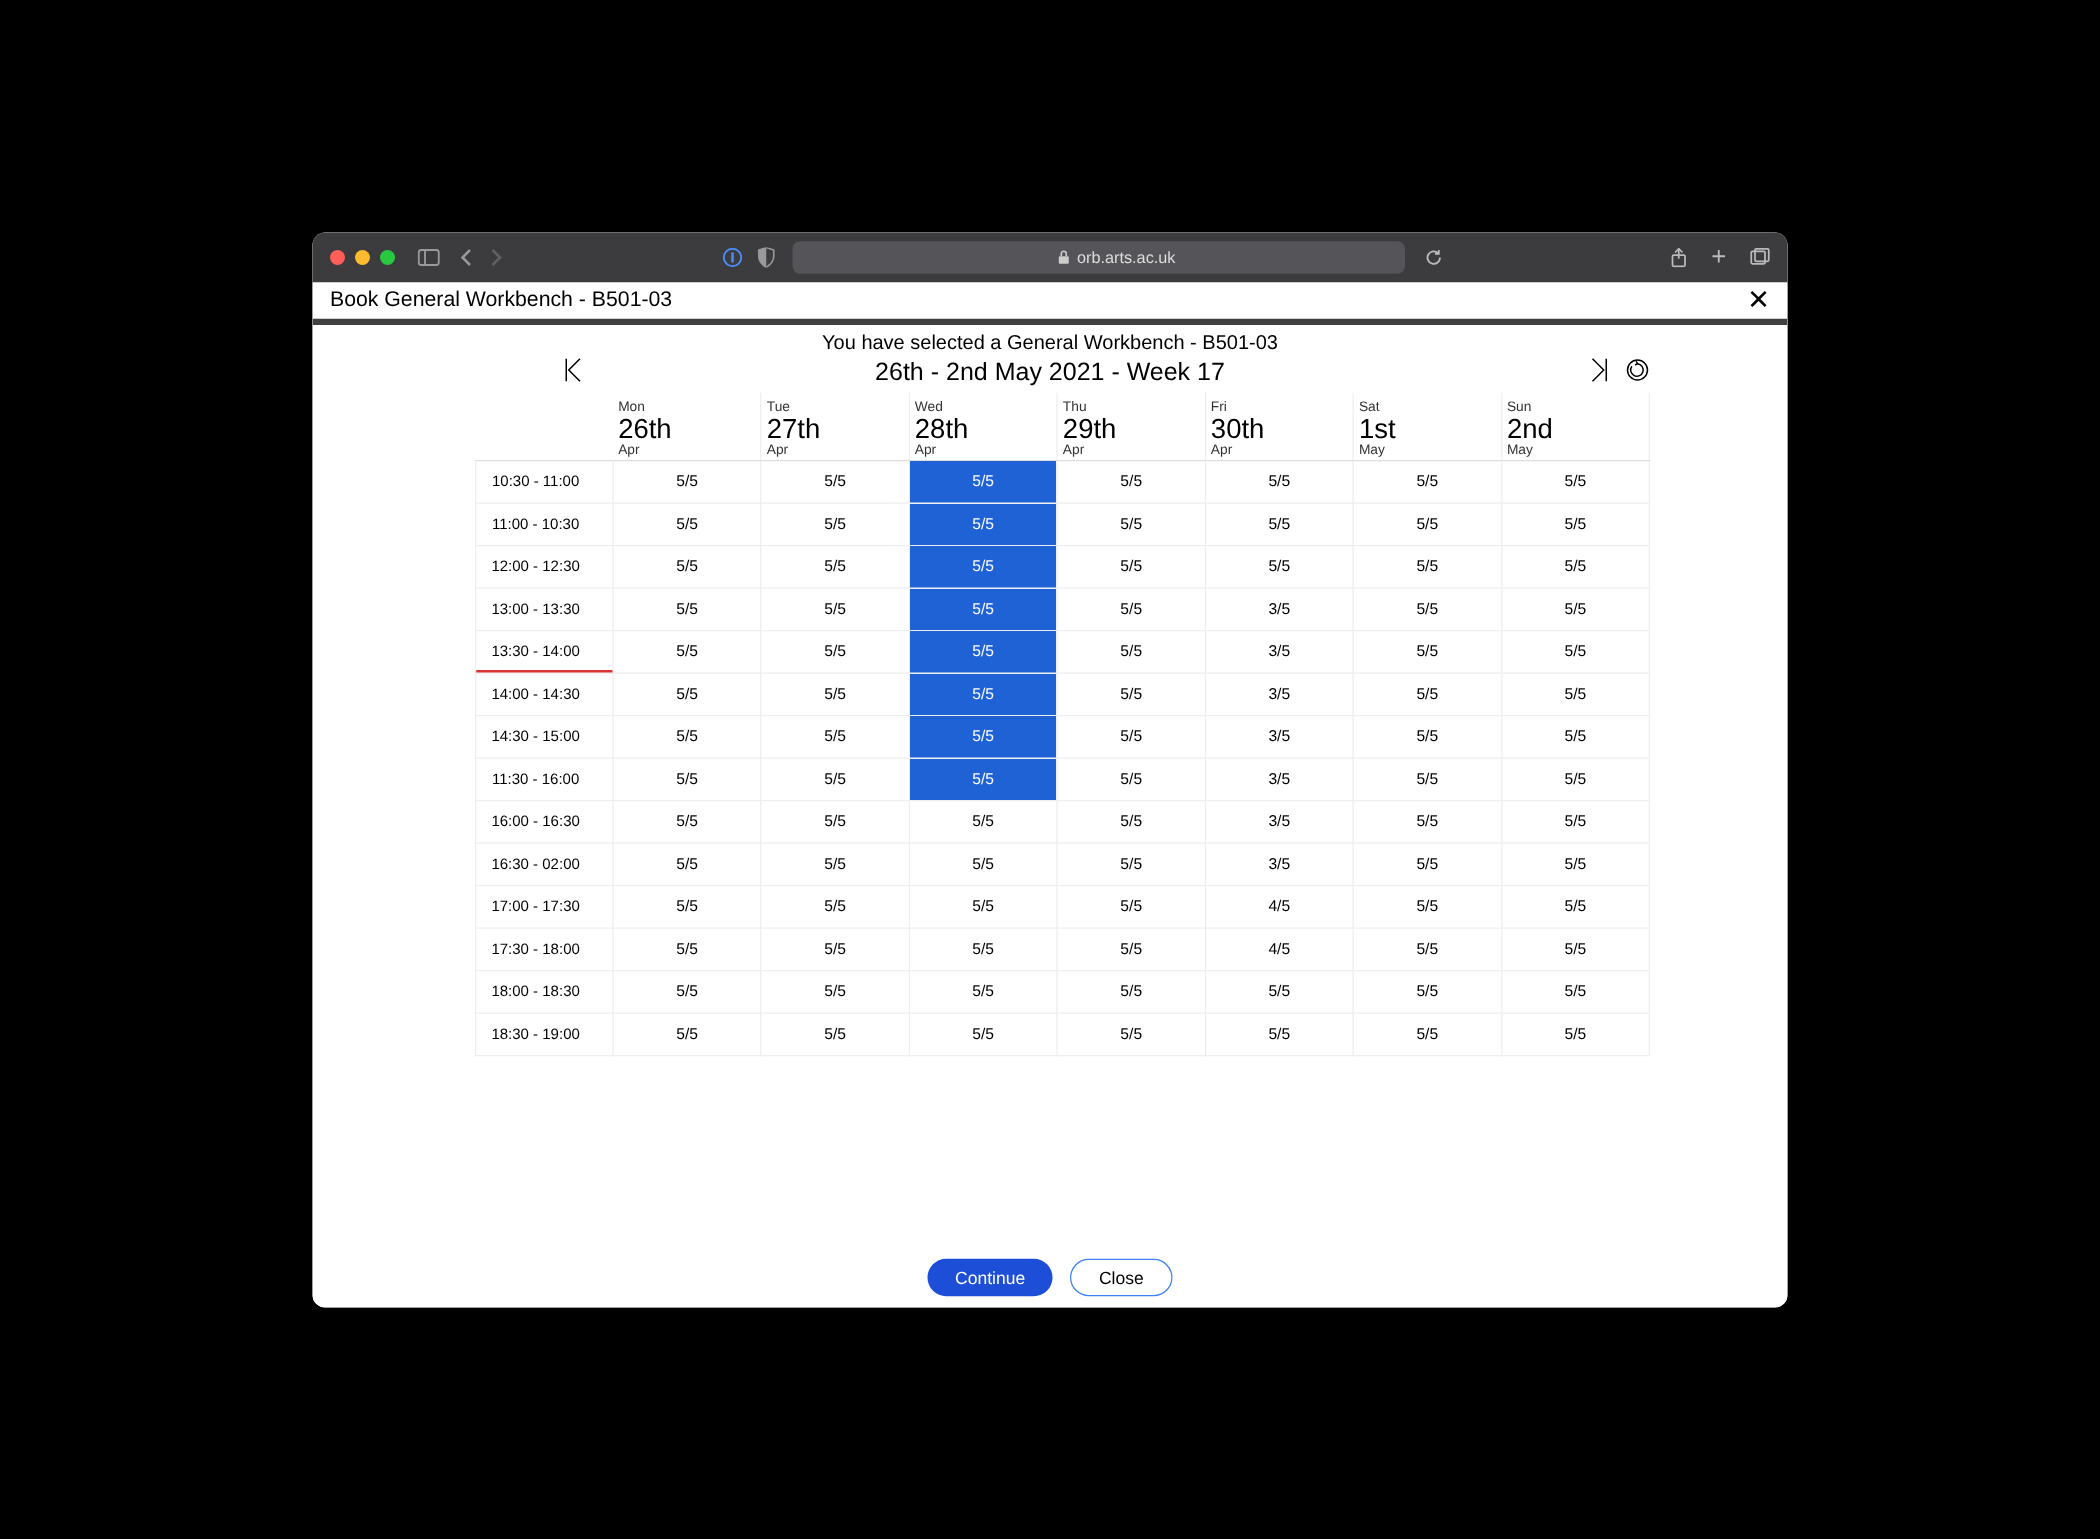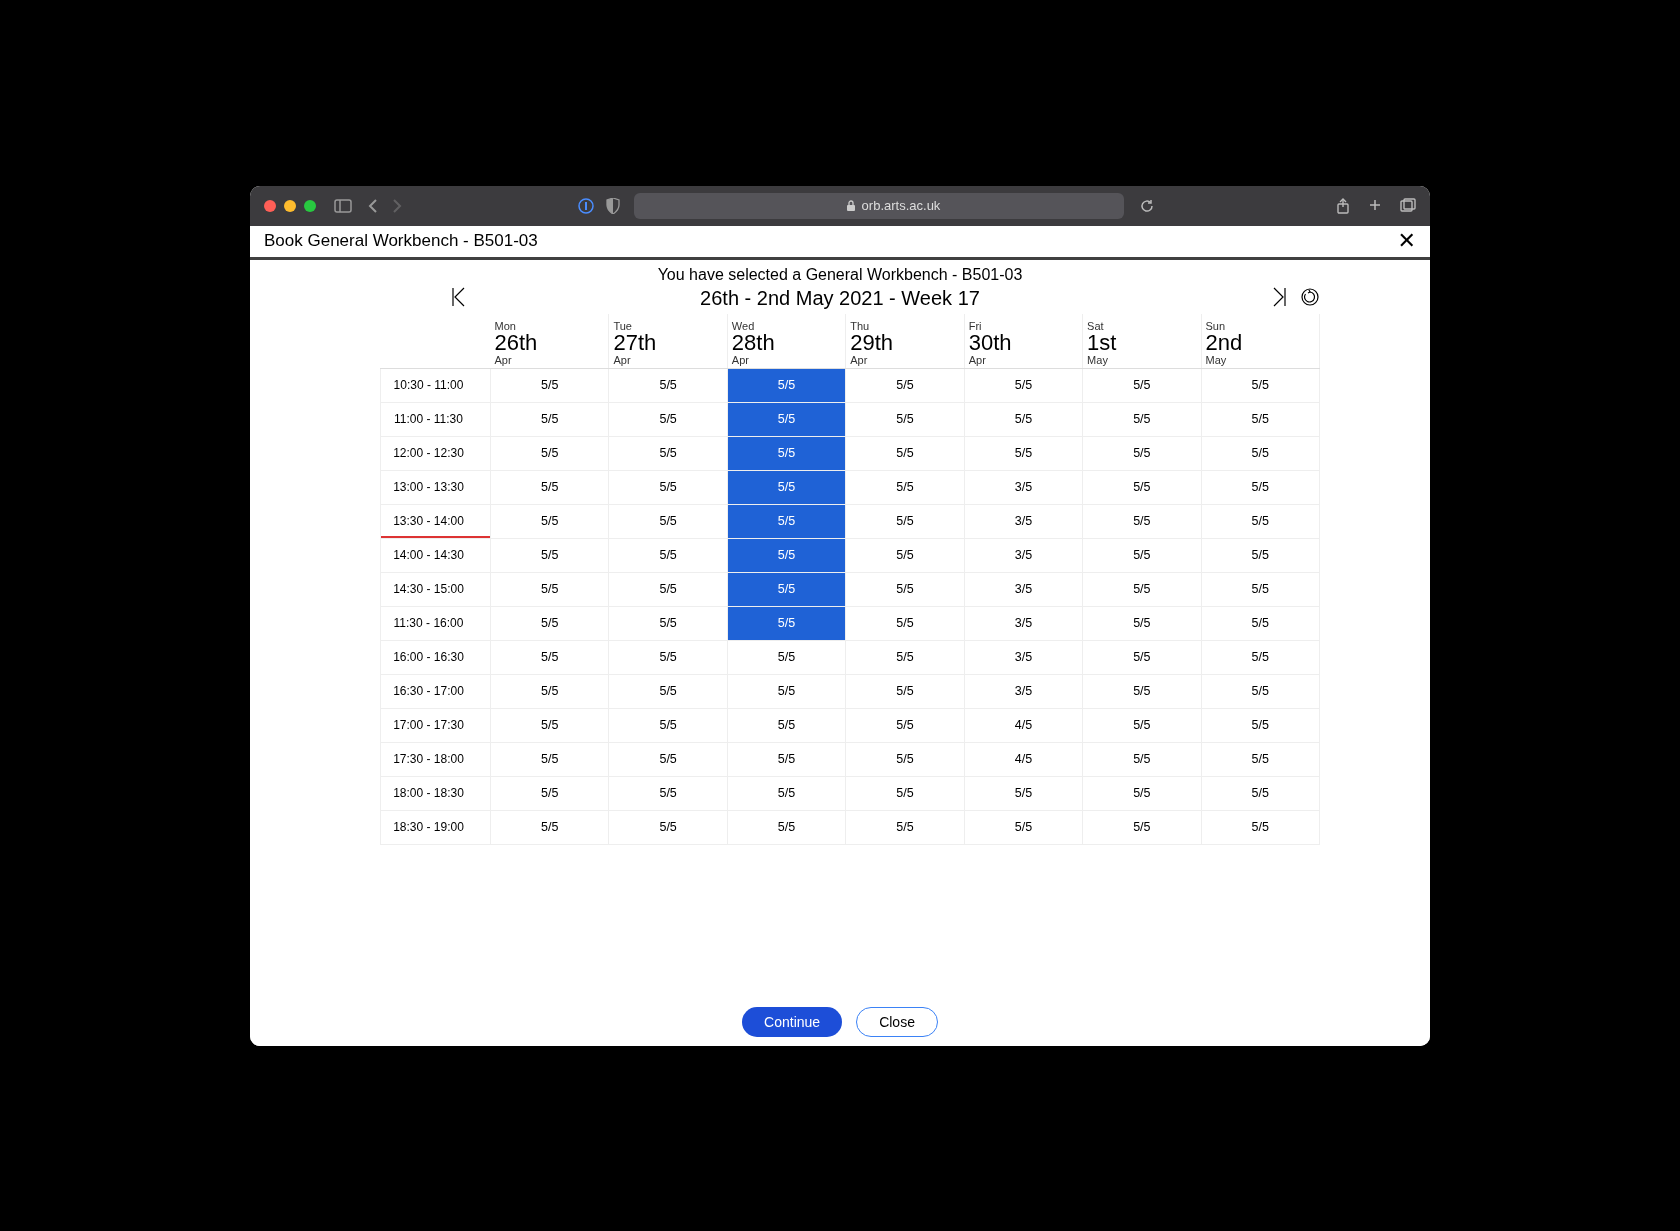--- a/index.html
+++ b/index.html
@@ -56,21 +56,21 @@
 
   .content {
     flex:1;
     display:flex;
     flex-direction:column;
     overflow:hidden;
     background:#fff;
   }
   .modal-header {
     height:34px;
-    border-bottom:3px solid #404040;
+    border-bottom:5px solid #404040;
     display:flex;
     align-items:center;
     padding:0 14px;
     font-size:17px;
     justify-content:space-between;
   }
   .close-x { font-size:22px; cursor:pointer; font-weight:300; }
   .subtitle { text-align:center; font-size:16px; margin-top:6px; }
   .week-title { font-size:20px; font-weight:400; }
   .nav-left { position:absolute; left:200px;}
@@ -305,21 +305,21 @@
               <td class="timecell">10:30 - 11:00</td>
               <td>5/5</td>
               <td>5/5</td>
               <td class="sel">5/5</td>
               <td>5/5</td>
               <td>5/5</td>
               <td>5/5</td>
               <td>5/5</td>
             </tr>
             <tr>
-              <td class="timecell">11:00 - 11:30</td>
+              <td class="timecell">11:00 - 10:30</td>
               <td>5/5</td>
               <td>5/5</td>
               <td class="sel">5/5</td>
               <td>5/5</td>
               <td>5/5</td>
               <td>5/5</td>
               <td>5/5</td>
             </tr>
             <tr>
               <td class="timecell">12:00 - 12:30</td>
@@ -385,21 +385,21 @@
               <td class="timecell">16:00 - 16:30</td>
               <td>5/5</td>
               <td>5/5</td>
               <td>5/5</td>
               <td>5/5</td>
               <td>3/5</td>
               <td>5/5</td>
               <td>5/5</td>
             </tr>
             <tr>
-              <td class="timecell">16:30 - 17:00</td>
+              <td class="timecell">16:30 - 02:00</td>
               <td>5/5</td>
               <td>5/5</td>
               <td>5/5</td>
               <td>5/5</td>
               <td>3/5</td>
               <td>5/5</td>
               <td>5/5</td>
             </tr>
             <tr>
               <td class="timecell">17:00 - 17:30</td>

